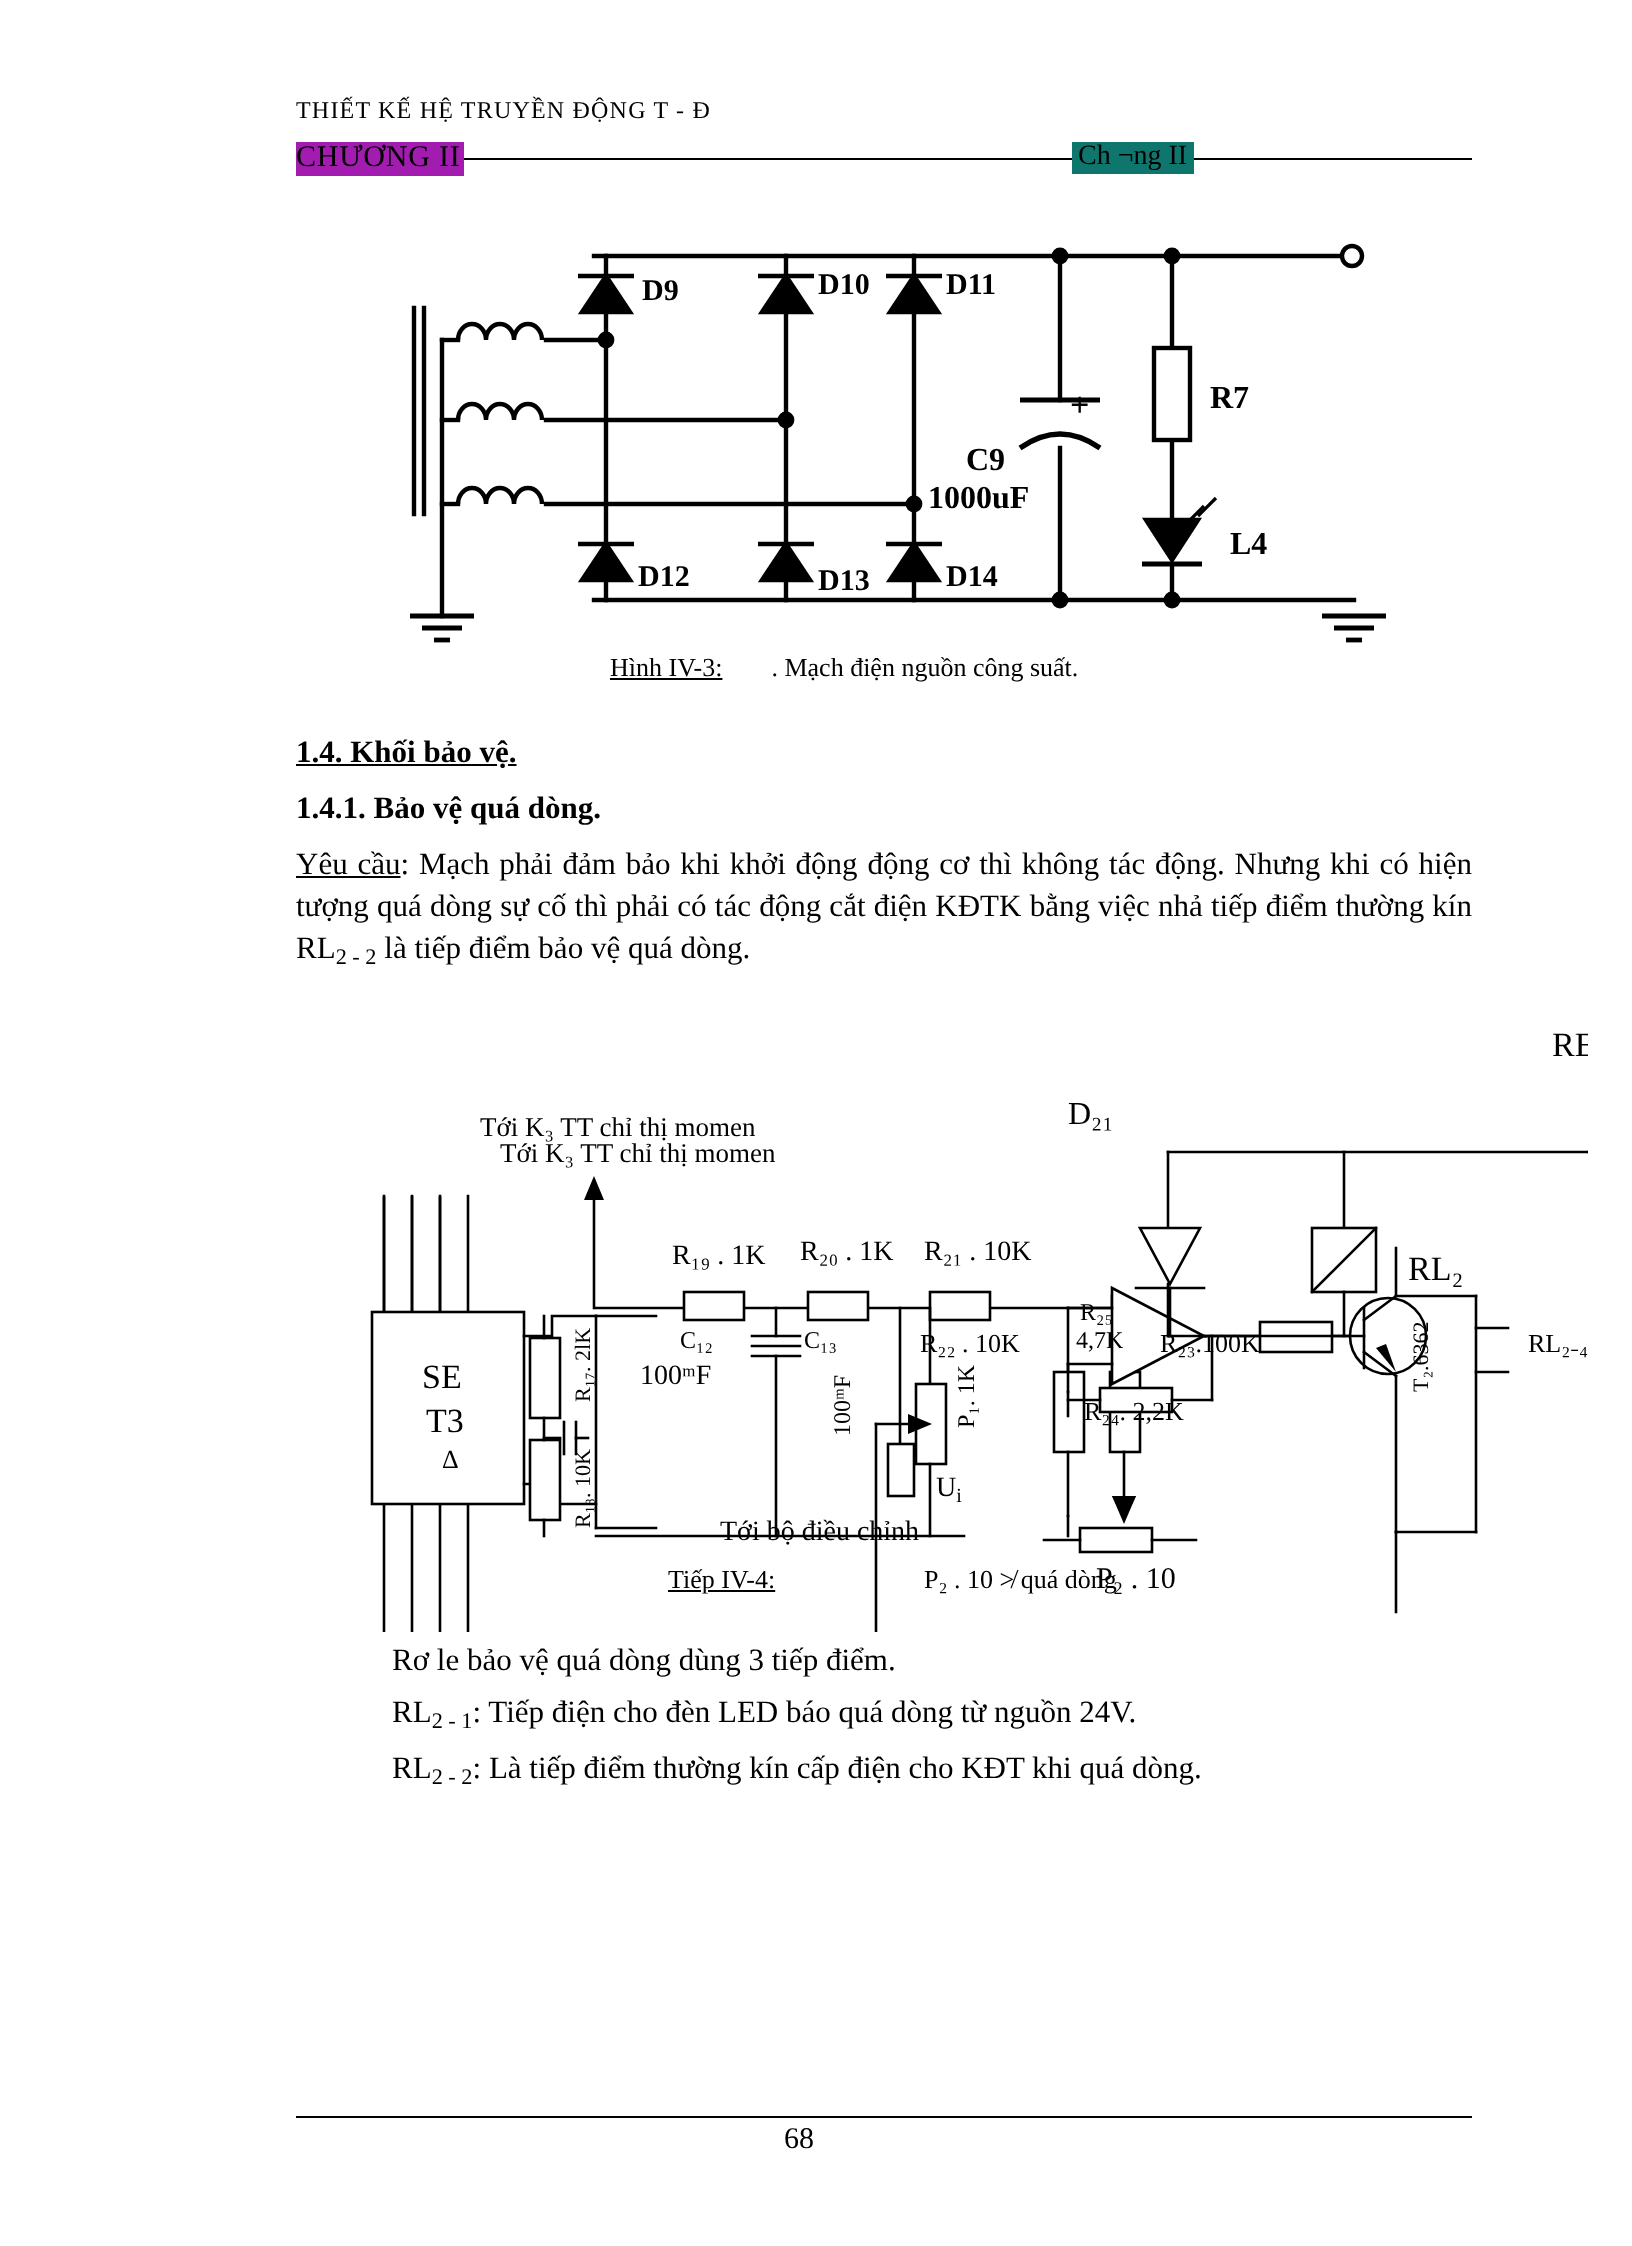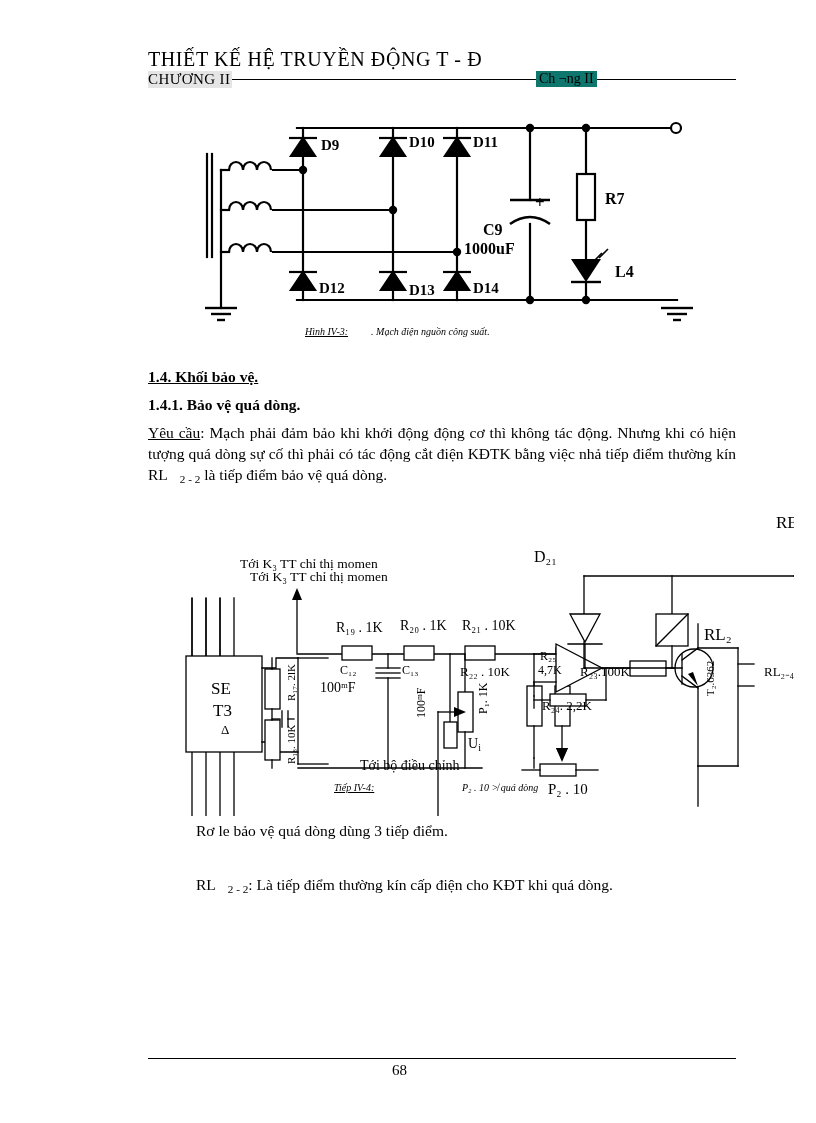--- a/index.html
+++ b/index.html
@@ -17,40 +17,40 @@
     height: 1123px;
     background: #ffffff;
     overflow: hidden;
   }
 
   
   .hdr-title {
     position: absolute;
     left: 148px;
     top: 48px;
-    font-size: 20px;
+    font-size: 12px;
     letter-spacing: 0.6px;
     white-space: nowrap;
   }
   .hdr-rule {
     position: absolute;
     left: 148px;
     top: 79px;
     width: 588px;
     height: 1px;
     background: #000;
   }
   .hdr-left {
     position: absolute;
     left: 148px;
     top: 71px;
     font-size: 15px;
     letter-spacing: 0.4px;
     white-space: nowrap;
-    background: #e5e5e5;
+    background: #a21caf;
     padding-right: 2px;
   }
   .hdr-right {
     position: absolute;
     left: 536px;
     top: 71px;
     font-size: 14px;
     white-space: nowrap;
     background: #0f766e;
     padding: 0 3px;
@@ -65,34 +65,33 @@
   }
   .sec-head.u { text-decoration: underline; }
 
   .para {
     position: absolute;
     font-size: 15.5px;
     line-height: 21px;
     text-align: justify;
   }
   .u { text-decoration: underline; }
-  sub { font-size: 0.72em; vertical-align: -0.28em; margin-left: 12px; }
+  sub { font-size: 0.72em; vertical-align: -0.28em; }
 
   .listline {
     position: absolute;
     font-size: 15.5px;
     white-space: nowrap;
     text-align: right;
   }
 
   
   .caption {
     position: absolute;
-    font-style: italic;
-    font-size: 10px;
+    font-size: 13px;
     white-space: nowrap;
   }
   .caption .lbl { text-decoration: underline; font-weight: normal; }
 
   
   .ftr-rule {
     position: absolute;
     left: 148px;
     top: 1058px;
     width: 588px;
@@ -435,20 +434,23 @@
 
   <div class="caption" style="left:334px; top:782px;">
     <span class="lbl">Tiếp IV-4:</span>
   </div>
   <div class="caption" style="left:462px; top:782px;">
     <span>P₂ . 10 ≯ quá dòng</span>
   </div>
 
   <div class="listline" style="left:196px; top:822px;">Rơ le bảo vệ quá dòng dùng 3 tiếp điểm.</div>
 
+  <div class="listline" style="left:196px; top:848px;">
+    <span>RL</span><sub>2 - 1</sub><span>: Tiếp điện cho đèn LED báo quá dòng từ nguồn 24V.</span>
+  </div>
 
   <div class="listline" style="left:196px; top:876px;">
     <span>RL</span><sub>2 - 2</sub><span>: Là tiếp điểm thường kín cấp điện cho KĐT khi quá dòng.</span>
   </div>
 
   <div class="ftr-rule"></div>
   <div class="ftr-num">68</div>
 
 </div>
 

